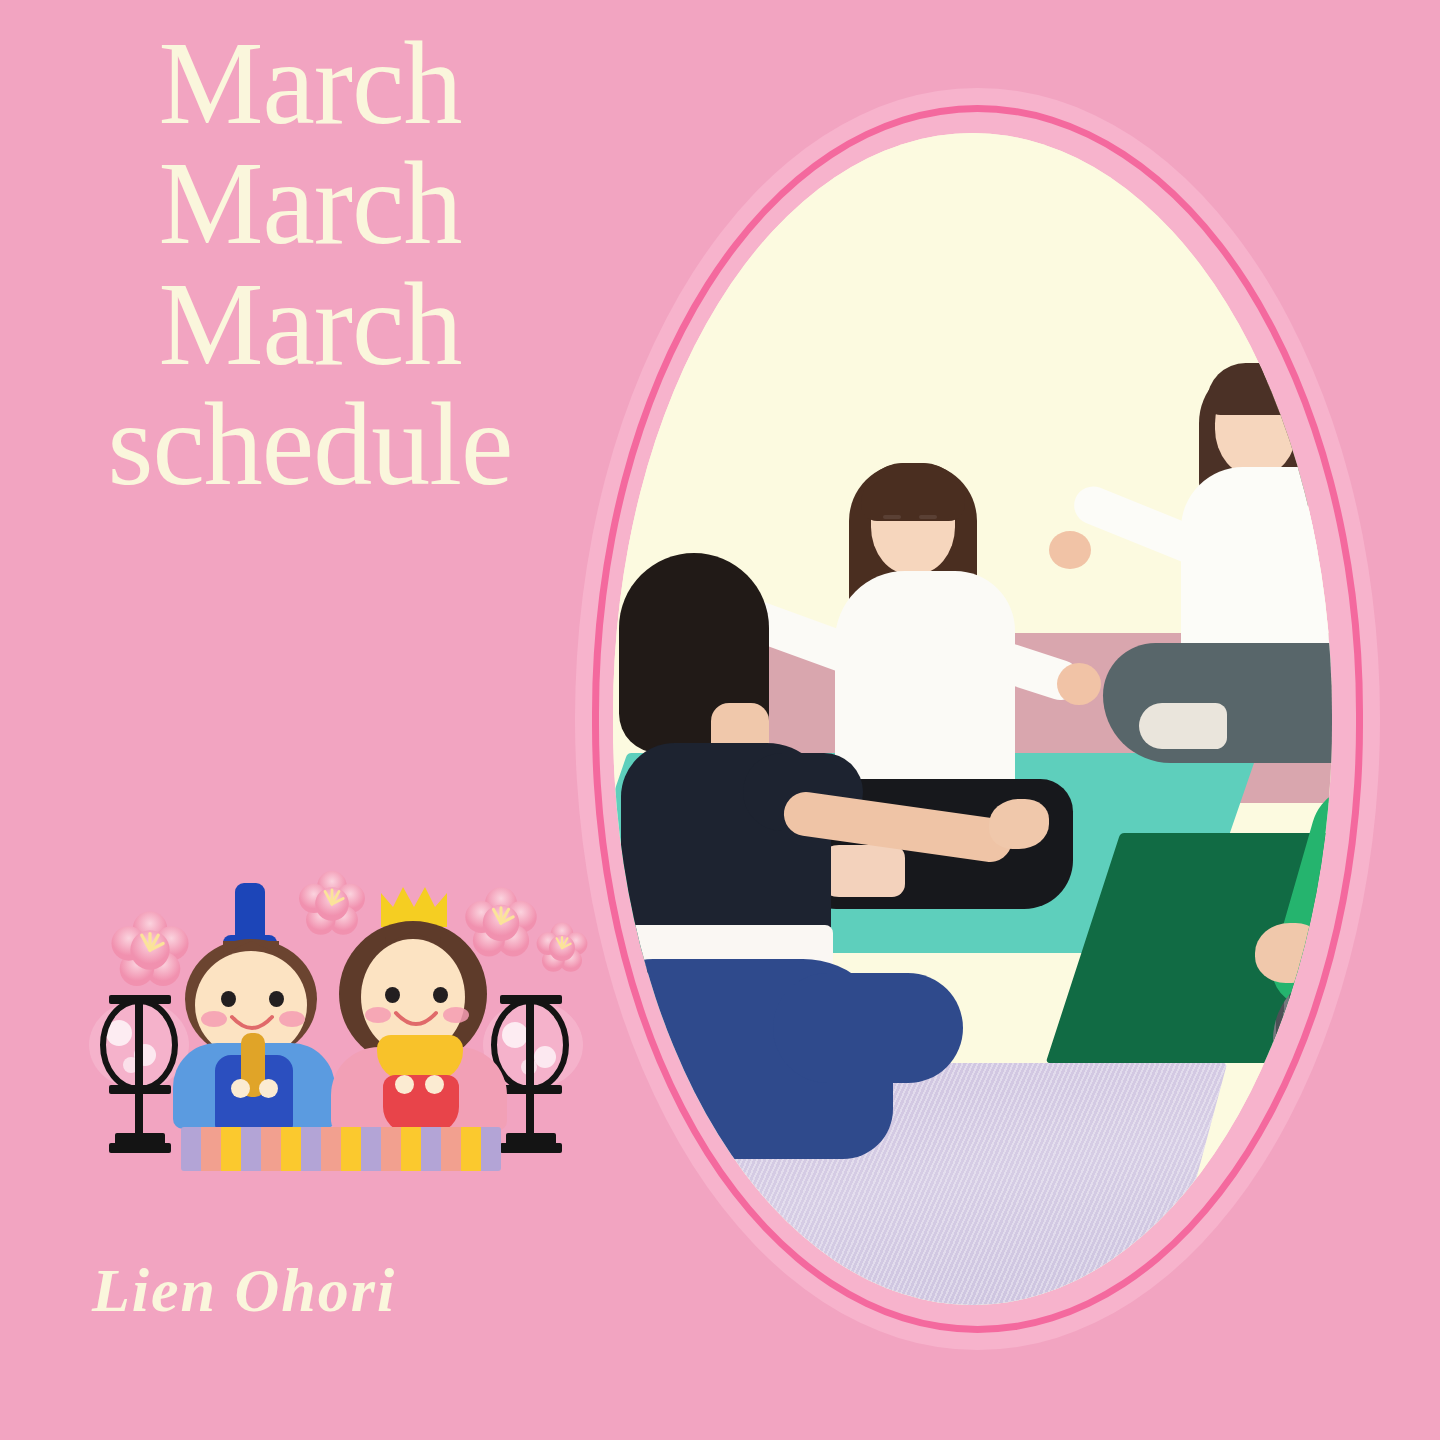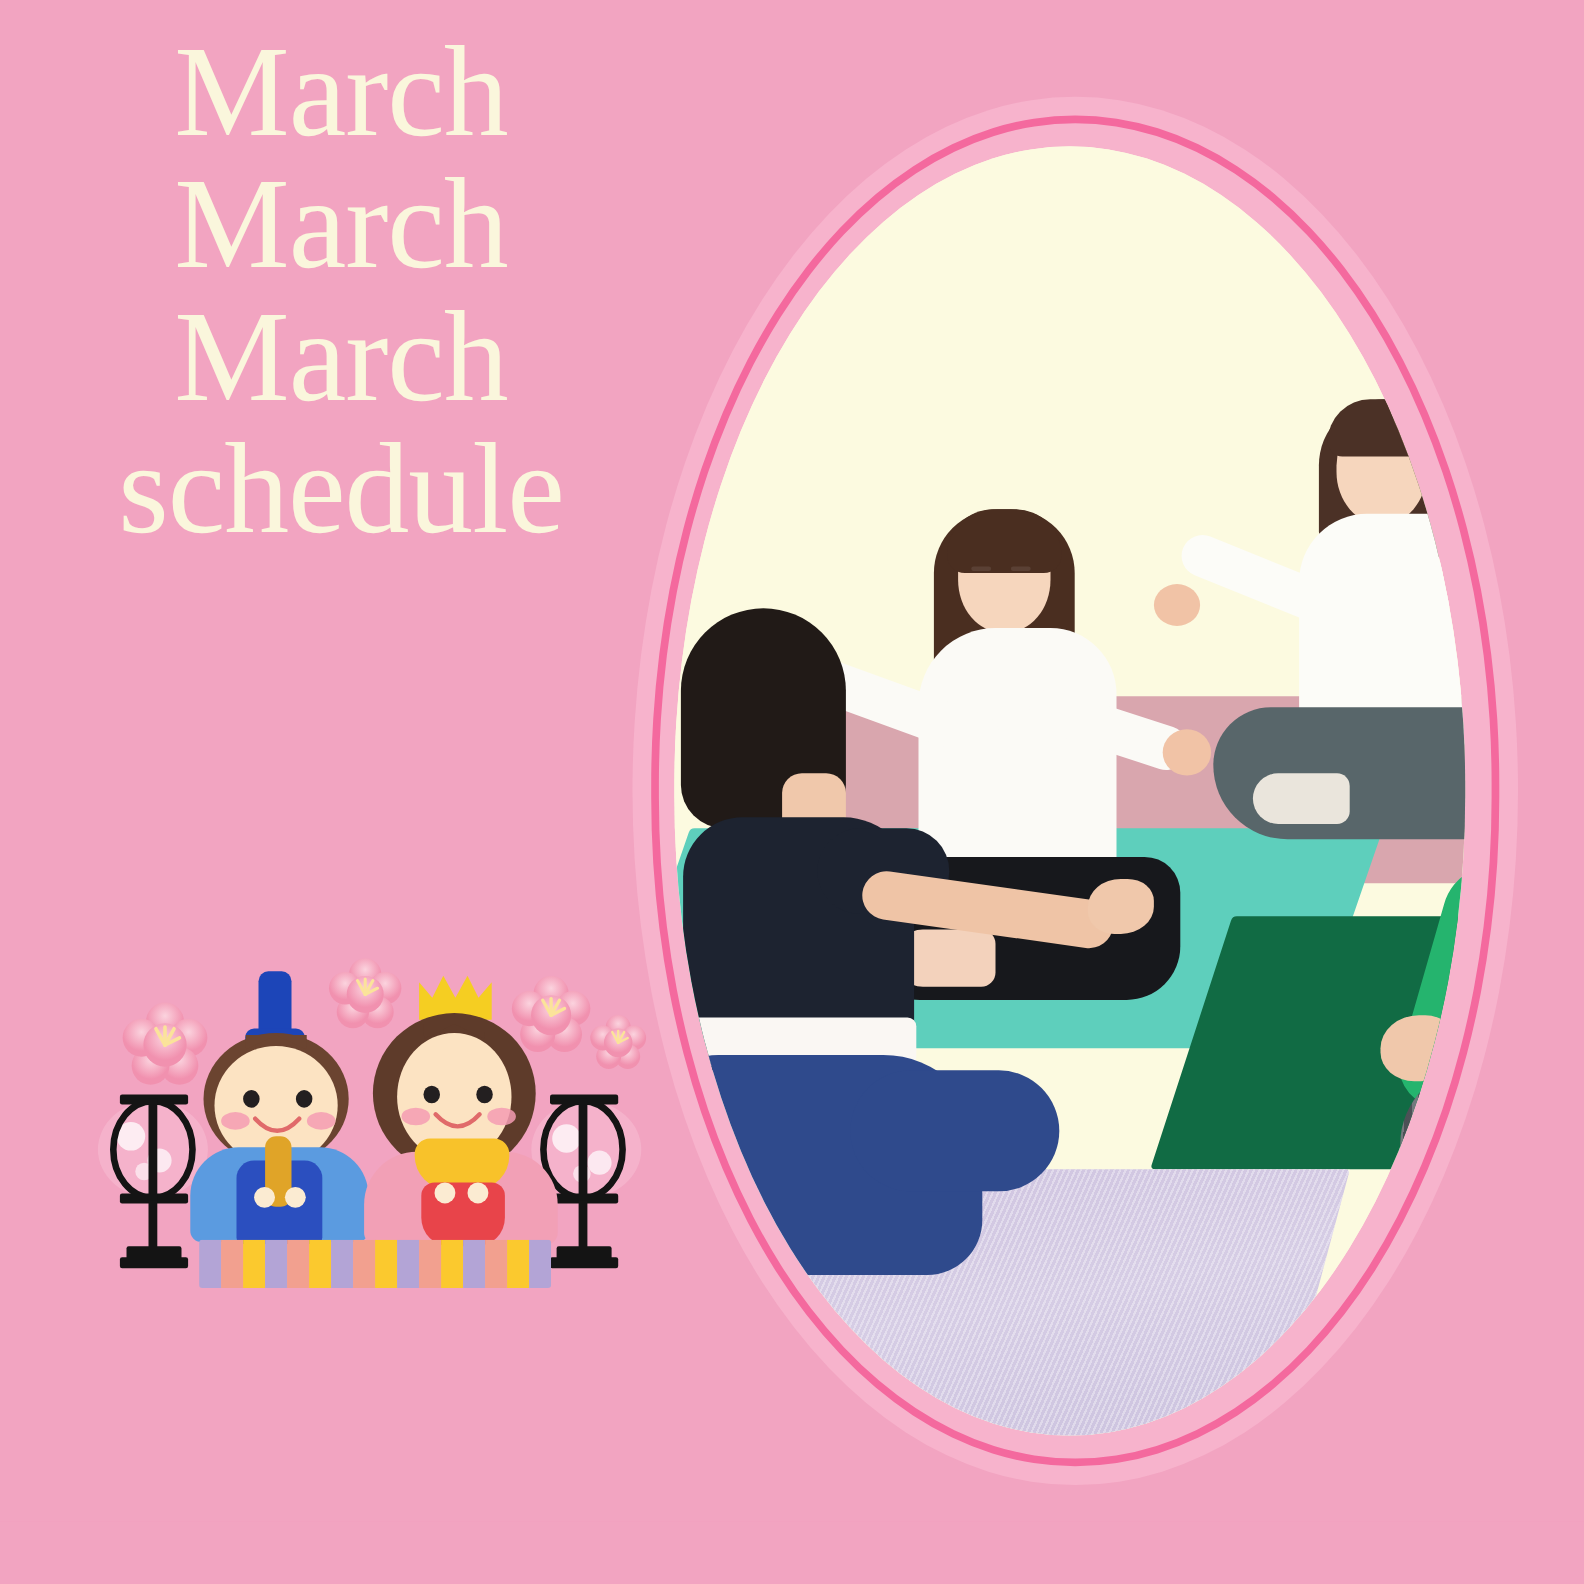--- a/index.html
+++ b/index.html
@@ -414,14 +414,15 @@
         <i style="background:#B3A4D6"></i>
         <i style="background:#F2A08F"></i>
         <i style="background:#FBC92E"></i>
         <i style="background:#B3A4D6"></i>
         <i style="background:#F2A08F"></i>
         <i style="background:#FBC92E"></i>
         <i style="background:#B3A4D6"></i>
       </div>
   </div>
 
+  <div id="signature">Lien Ohori</div>
 
 </div>
 
 </body></html>

